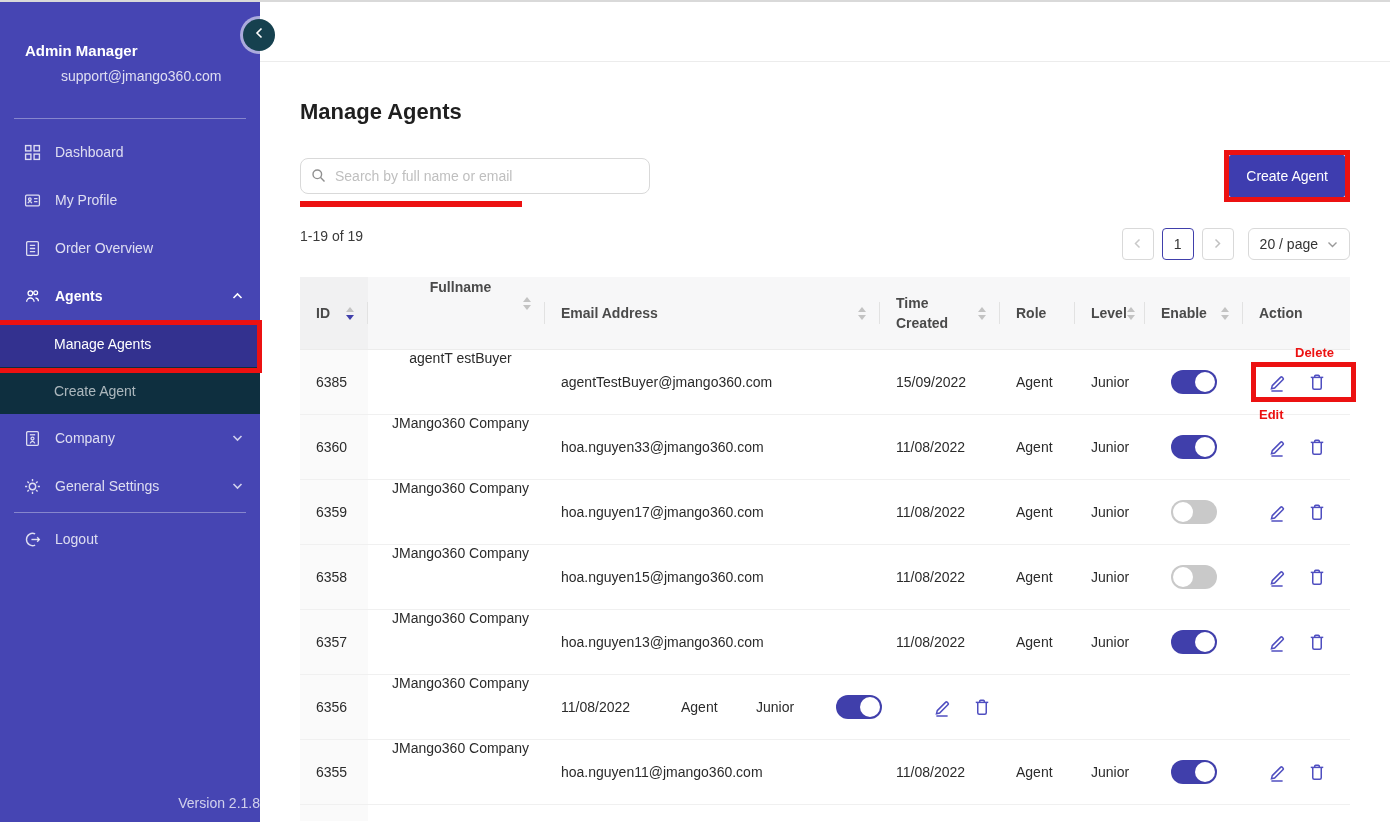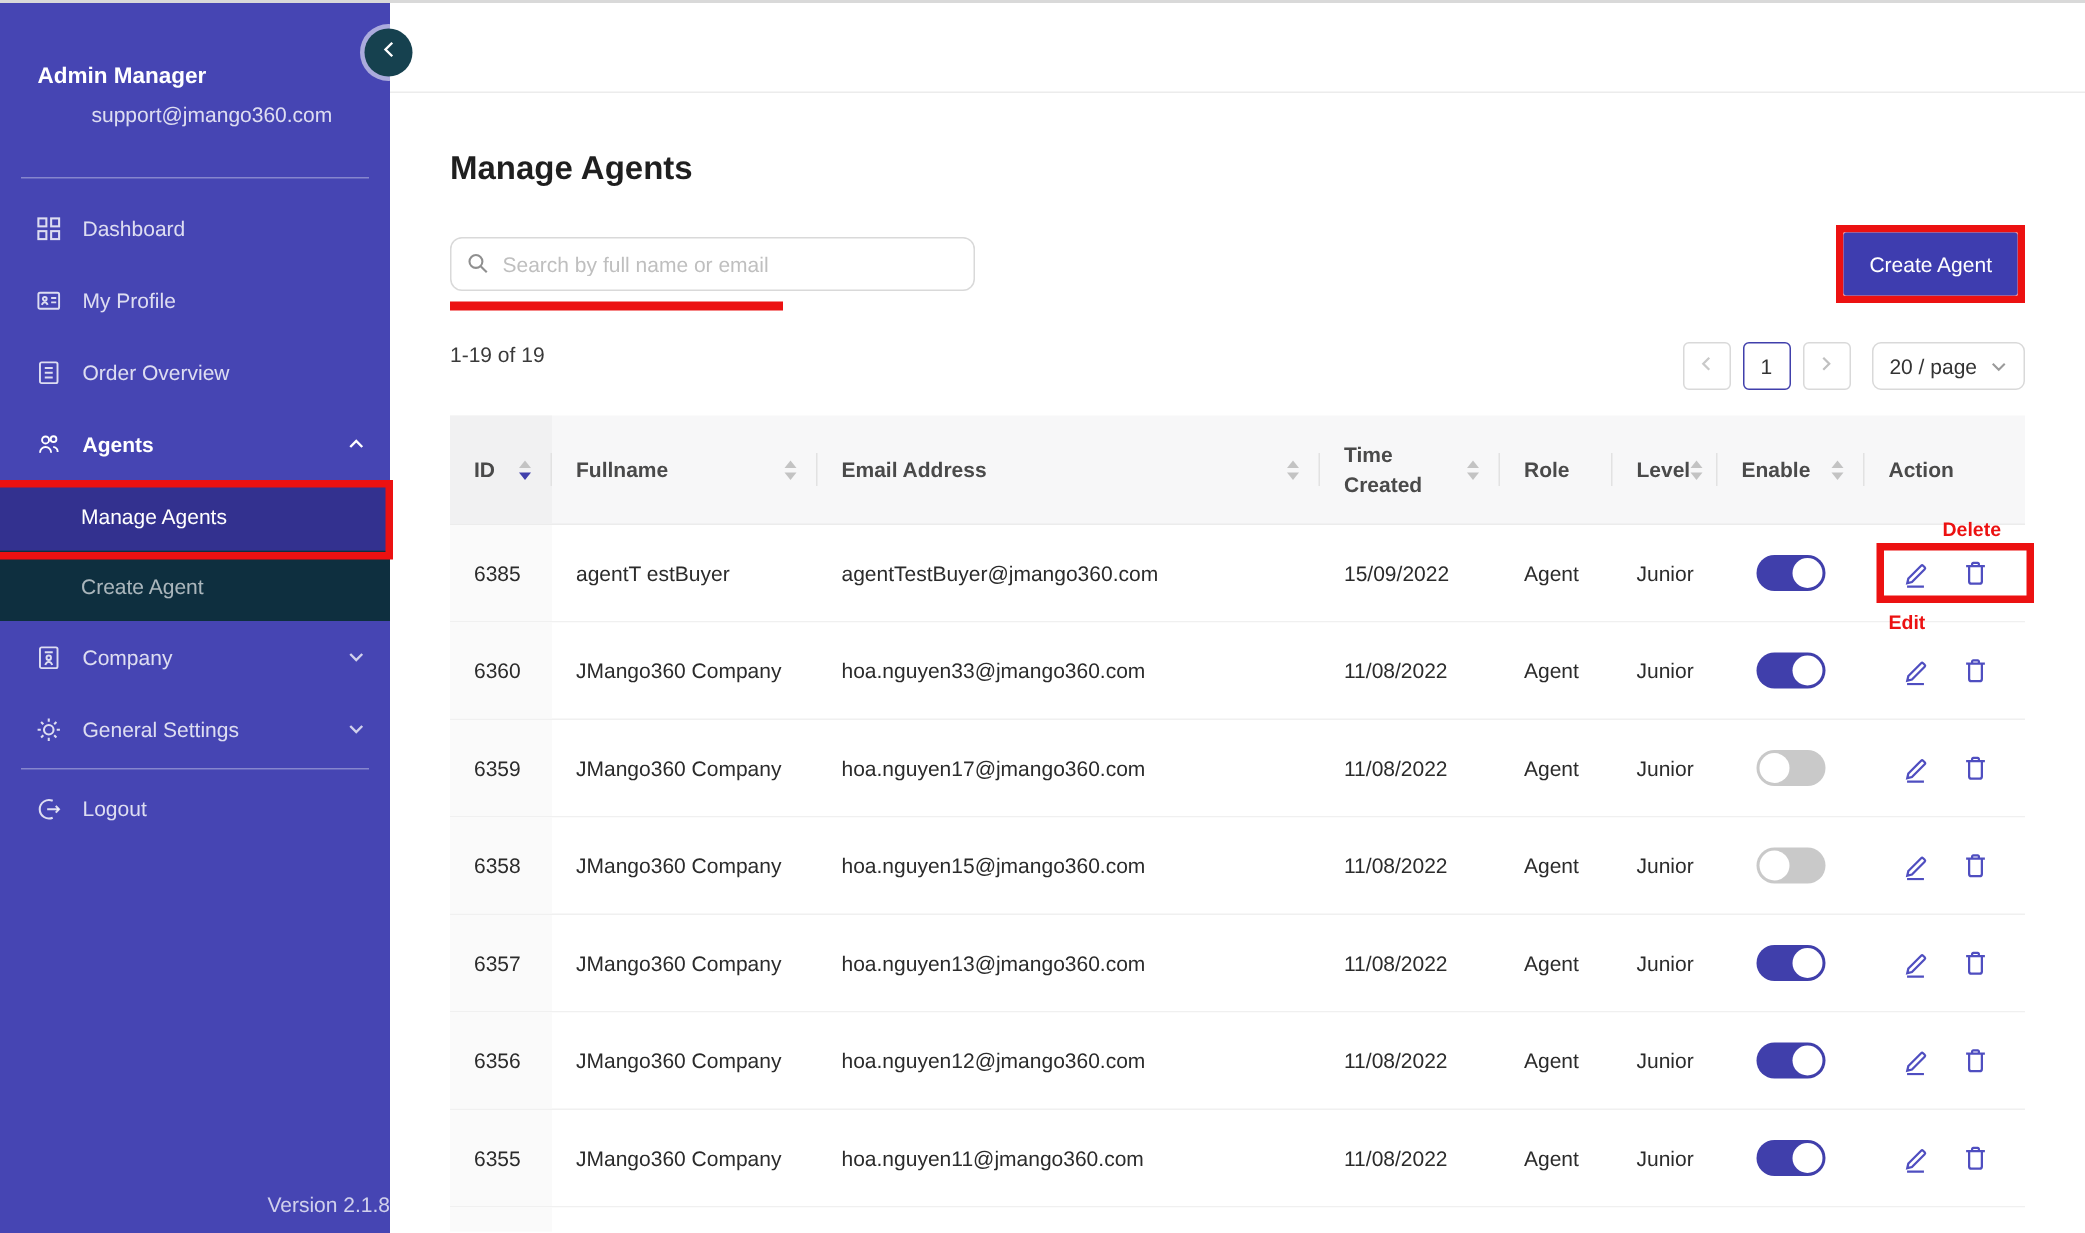--- a/index.html
+++ b/index.html
@@ -73,21 +73,21 @@
   .th .sep { position:absolute; right:0; top:50%; transform:translateY(-50%); width:1px; height:22px; background:#e2e2e2; }
   .th.sortable { cursor:pointer; }
   .sorter { display:inline-flex; flex-direction:column; gap:3px; margin-left:auto; padding-right:6px; }
   .sorter .car-up { width:0; height:0; border-left:4px solid transparent; border-right:4px solid transparent;
                     border-bottom:5px solid #c3c3c3; }
   .sorter .car-down { width:0; height:0; border-left:4px solid transparent; border-right:4px solid transparent;
                       border-top:5px solid #c3c3c3; }
   .sorter .active-down { border-top-color:#403fab; }
   .th-idbg { background:#f1f1f2; }
 
-  .col-id{width:68px;text-align:right;} .col-fullname{width:177px;} .col-email{width:335px;} .col-time{width:120px;}
+  .col-id{width:68px;text-align:right;} .col-fullname{width:177px;flex-direction:column;} .col-email{width:335px;} .col-time{width:120px;}
   .col-role{width:75px;} .col-level{width:70px;} .col-enable{width:98px;} .col-action{width:107px;}
 
   .trow { display:flex; height:65px; border-bottom:1px solid #f0f0f0; background:#fff; }
   .td { display:flex; align-items:center; padding:0 8px 0 16px; font-size:14px; color:#2b2b2b; height:100%; }
   .td.col-id { background:#fafafa; }
   .td.col-enable { justify-content:center; padding:0; }
   .td.col-action { justify-content:center; gap:20px; padding:0; position:relative; }
 
   .toggle { width:46px; height:24px; border-radius:12px; background:#c9c9c9; position:relative; cursor:pointer; }
   .toggle .knob { position:absolute; top:2px; left:2px; width:20px; height:20px; border-radius:50%; background:#fff; }
@@ -486,21 +486,20 @@
           <path d="M3 4.3h10"></path>
           <path d="M6.2 4.3V3.2a.6.6 0 0 1 .6-.6h2.4a.6.6 0 0 1 .6.6v1.1"></path>
           <path d="M4.6 4.3v8.2a1.2 1.2 0 0 0 1.2 1.2h4.4a1.2 1.2 0 0 0 1.2-1.2V4.3"></path>
         </svg>
               </span>
     </div>
   </div>
           <div class="trow">
     <div class="td col-id">6356</div>
     <div class="td col-fullname">JMango360 Company</div>
-    <div class="td col-email">hoa.nguyen12@jmango360.com</div>
     <div class="td col-time">11/08/2022</div>
     <div class="td col-role">Agent</div>
     <div class="td col-level">Junior</div>
     <div class="td col-enable">
       <div class="toggle on">
                 <div class="knob"></div>
               </div>
     </div>
     <div class="td col-action">
 

